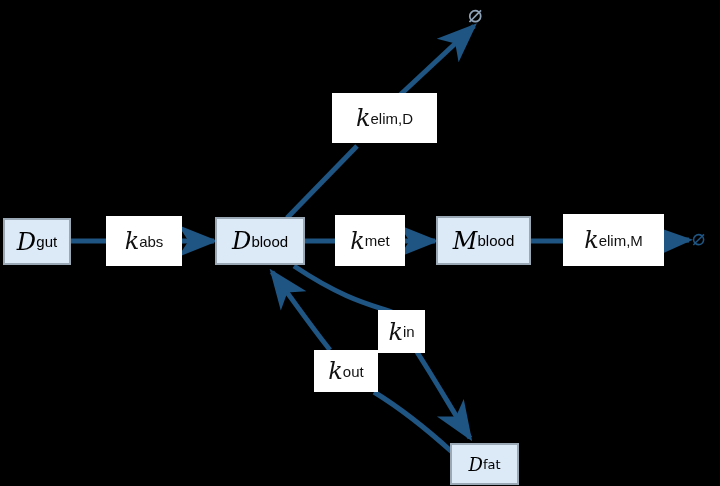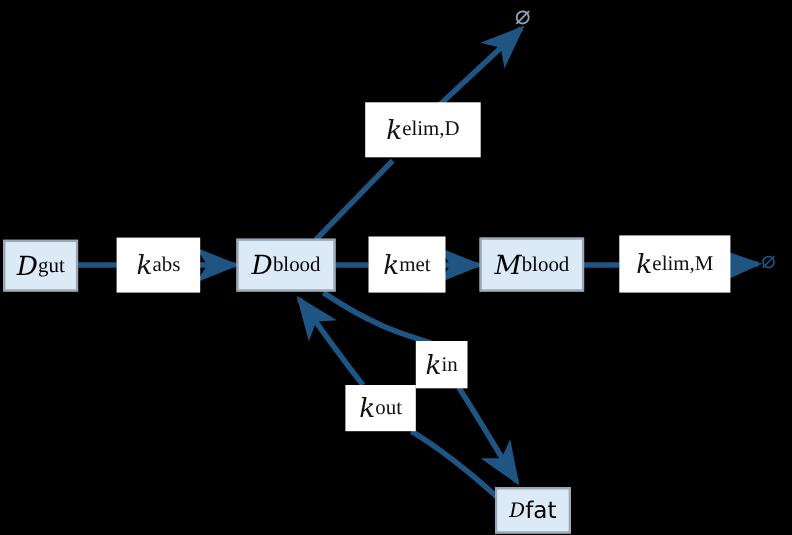--- a/index.html
+++ b/index.html
@@ -56,29 +56,29 @@
     font-style: italic;
     font-size: 24px;
     letter-spacing: 0.2px;
   }
   .calig-small {
     font-family: "DejaVu Serif", serif;
     font-style: italic;
     font-size: 18px;
   }
   .sub {
-    font-family: Liberation Serif, serif;
+    font-family: Liberation Sans, sans-serif;
     font-style: normal;
-    font-size: 19px;
+    font-size: 15px;
     vertical-align: -3px;
   }
   .sub-small {
     font-family: "DejaVu Sans", sans-serif;
     font-style: normal;
-    font-size: 21px;
+    font-size: 13px;
     vertical-align: -3px;
     text-align: center;
   }
   .kvar {
     font-family: "DejaVu Serif", serif;
     font-style: italic;
     font-size: 24px;
   }
 </style>
 </head>

